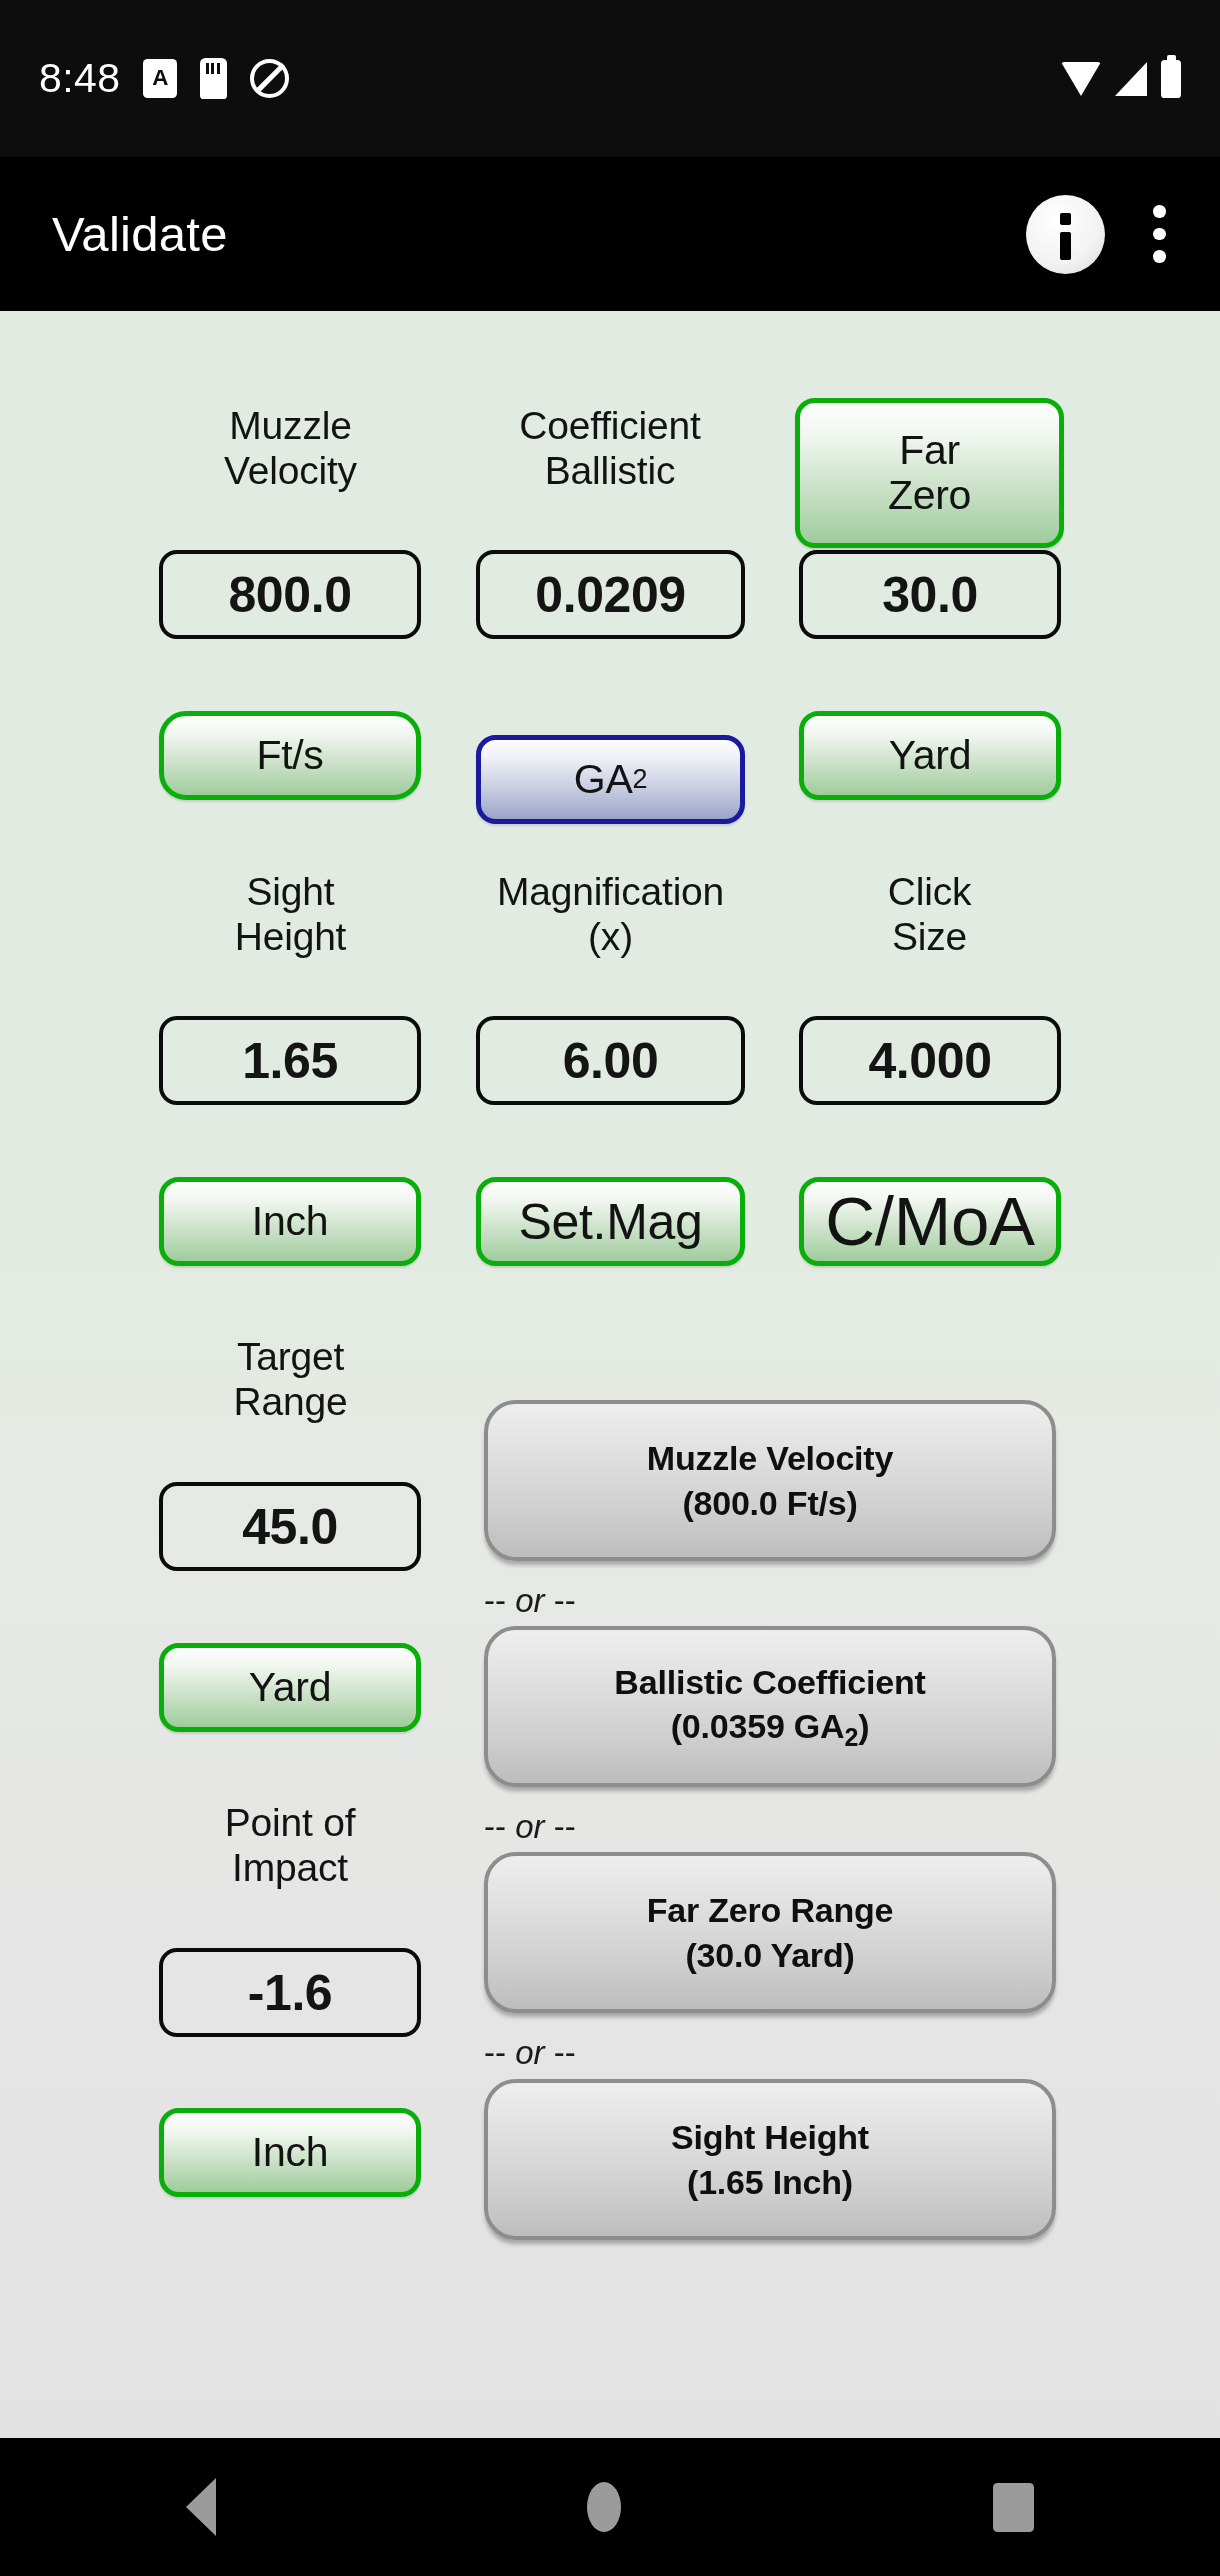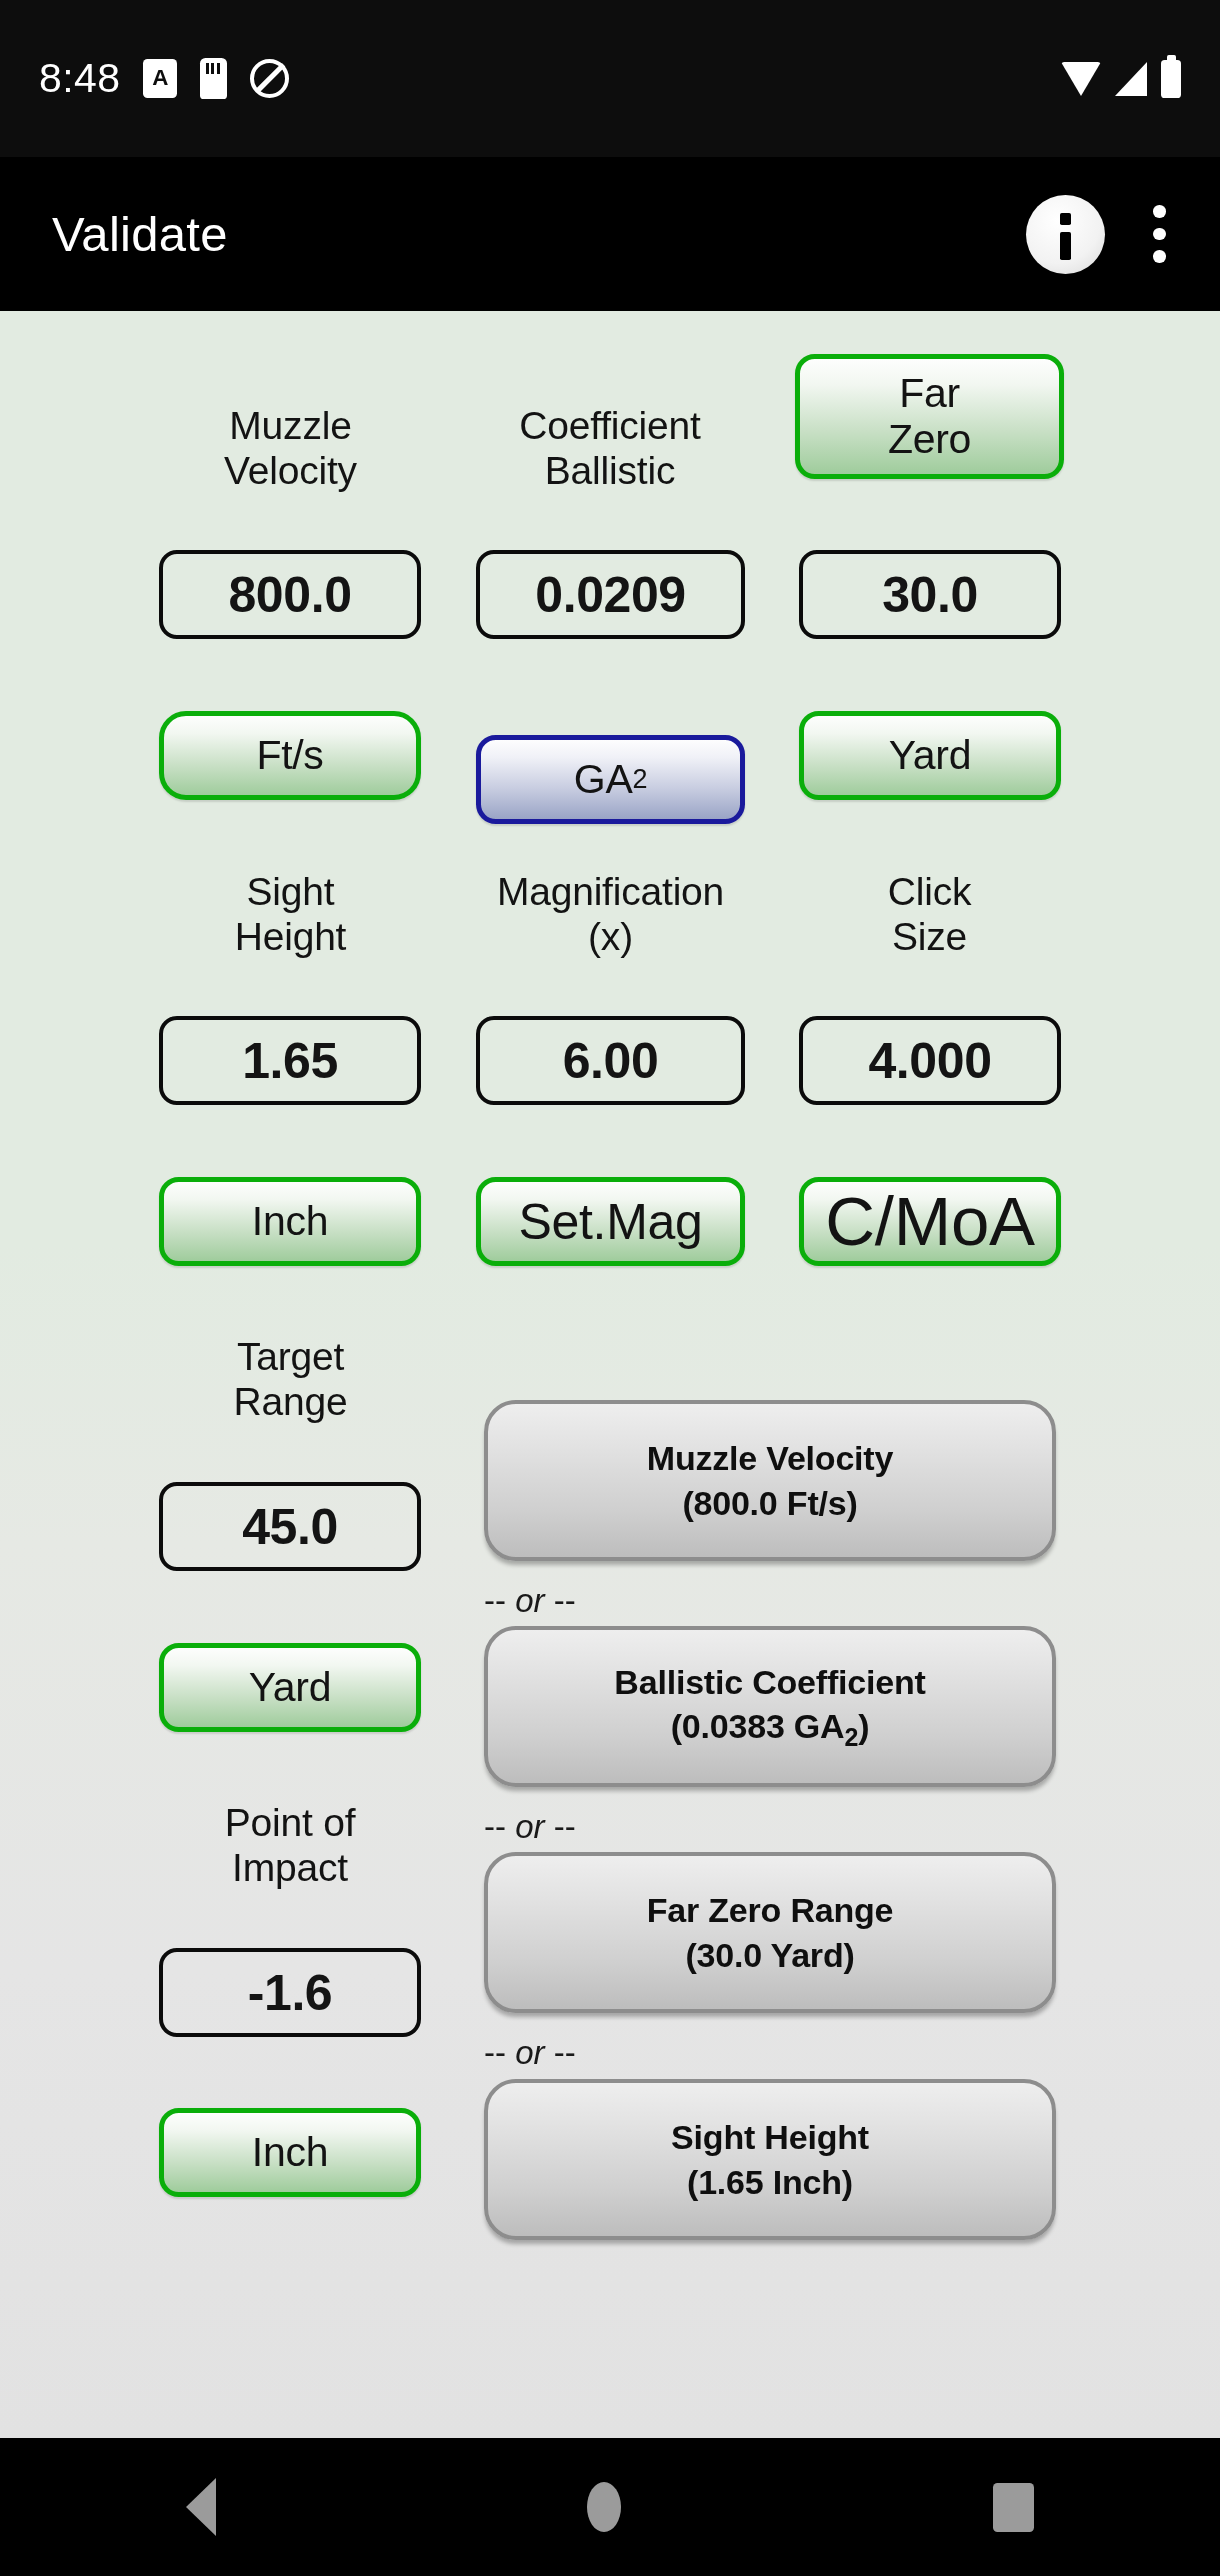--- a/index.html
+++ b/index.html
@@ -218,23 +218,24 @@
     font-size: 41px;
     color: #131313;
     box-shadow: 0 1.8px 1.8px rgba(0,0,0,.12);
     letter-spacing: -0.3px;
   }
   .unit-btn.blue {
     border-color: #1a1a9c;
     background: linear-gradient(180deg, #fdfdfe 0%, #f0f1f7 22%, #c7cce0 62%, #9aa4c6 100%);
   }
   .unit-btn.tall {
-    height: 125px;
+    height: 150px;
     line-height: 1.1;
     flex-direction: column;
+    margin-top: 44px;
   }
   .unit-btn sub {
     font-size: 27px;
     vertical-align: sub;
   }
 
   
   .action-btn {
     border: 4.5px solid #8d8d8d;
     border-radius: 32px;
@@ -386,21 +387,21 @@
     </div>
 
     <div class="or-sep" style="position: absolute; left: 484px; top: 1271px; width: 572px;">
       <span>--</span>
       <i>or</i>
       <span>--</span>
     </div>
 
     <div class="action-btn" style="position: absolute; left: 484px; top: 1315px; width: 572px; height: 161px;">
       <span>Ballistic Coefficient</span>
-      <span><span>(0.0383 GA</span><sub style="font-size:25px">2</sub><span>)</span></span>
+      <span><span>(0.0359 GA</span><sub style="font-size:25px">2</sub><span>)</span></span>
     </div>
 
     <div class="or-sep" style="position: absolute; left: 484px; top: 1497px; width: 572px;">
       <span>--</span>
       <i>or</i>
       <span>--</span>
     </div>
 
     <div class="action-btn" style="position: absolute; left: 484px; top: 1541px; width: 572px; height: 161px;">
       <span>Far Zero Range</span>

